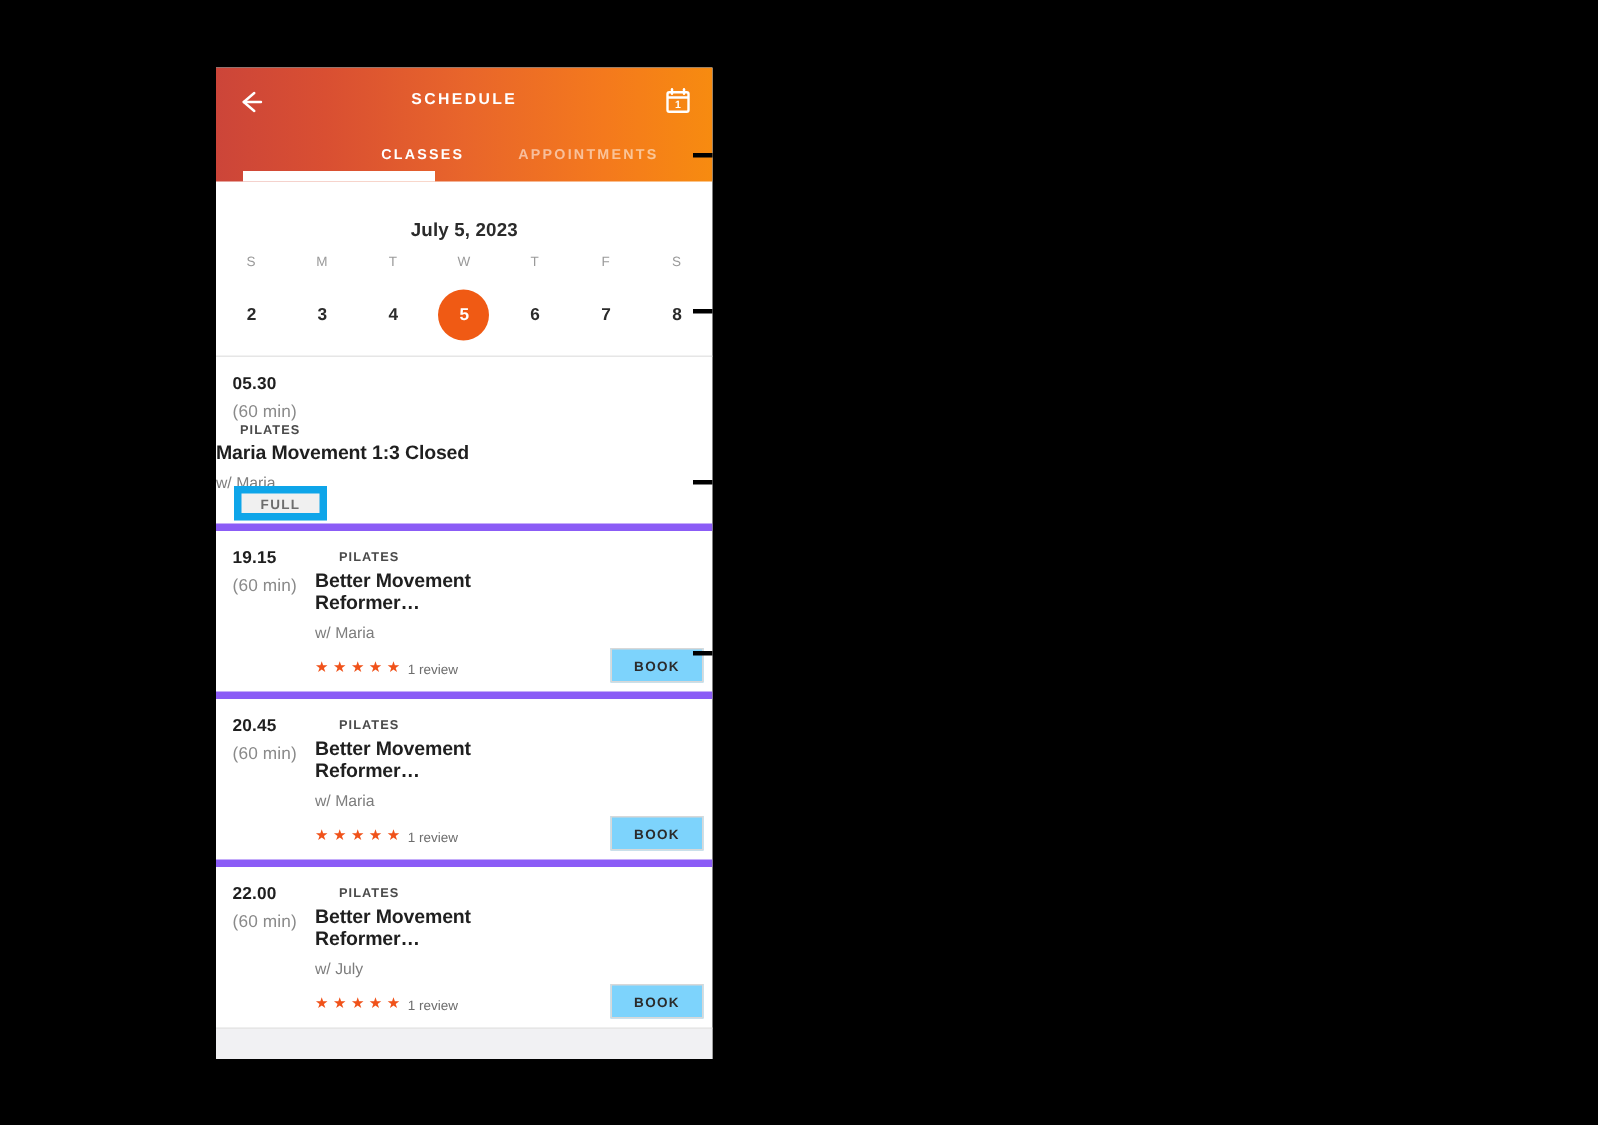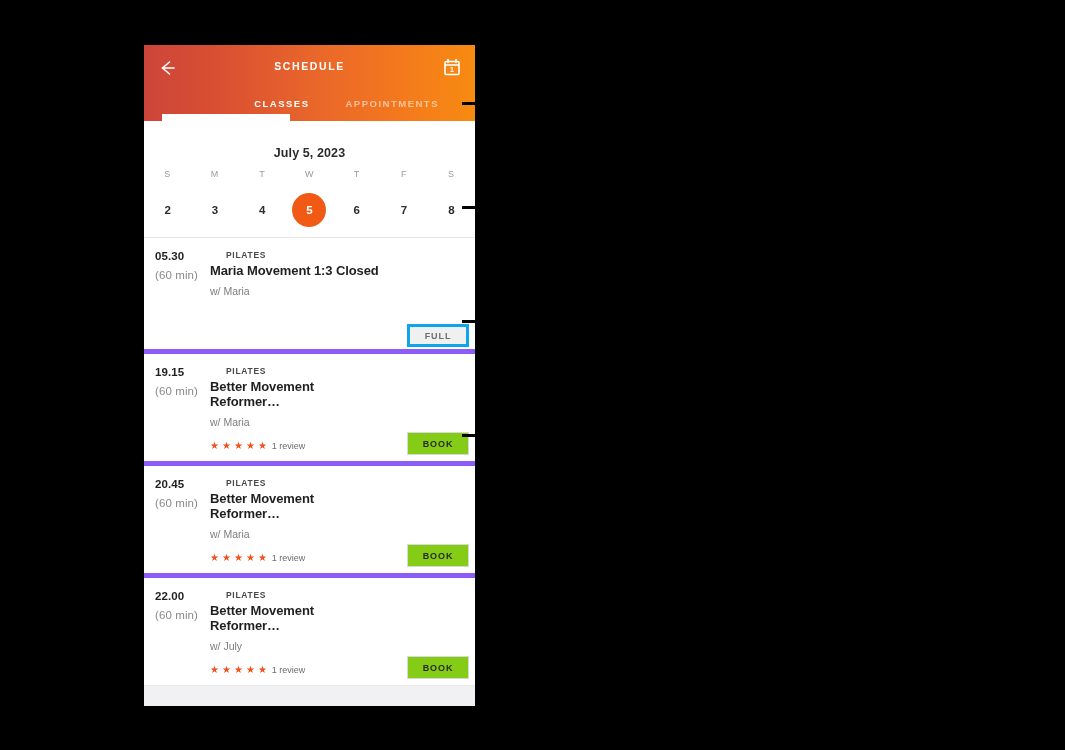--- a/index.html
+++ b/index.html
@@ -167,21 +167,21 @@
   
   .class-list { }
 
   .class-row {
     position: relative;
     display: flex;
     border-top: 5px solid #8b5cf6;
     padding: 12px 0 10px 0;
     min-height: 112px;
   }
-  .class-row.first { border-top: 1px solid #e6e6e6; }
+  .class-row.first { border-top: 1px solid #e6e6e6; flex-direction: column; }
 
   .time-col {
     width: 66px;
     padding-left: 11px;
     flex-shrink: 0;
   }
   .time {
     font-size: 11.5px;
     font-weight: bold;
     color: #1f1f1f;
@@ -252,26 +252,26 @@
     display: flex;
     align-items: center;
     justify-content: center;
     font-size: 9px;
     font-weight: bold;
     letter-spacing: 0.9px;
     cursor: pointer;
   }
   .action-btn.full {
     background: #f0f0f0;
-    border: 3px solid #0ea5e9;
+    border: 5px solid #0ea5e9;
     color: #6d6d6d;
     margin-left: 40px;
   }
   .action-btn.book {
-    background: #84cc16;
+    background: #7dd3fc;
     border: 1px solid #d8d8d8;
     color: #2b2b2b;
   }
 
   
   .bottom-strip {
     border-top: 1px solid #e6e6e6;
     height: 22px;
     background: #f1f1f3;
   }

